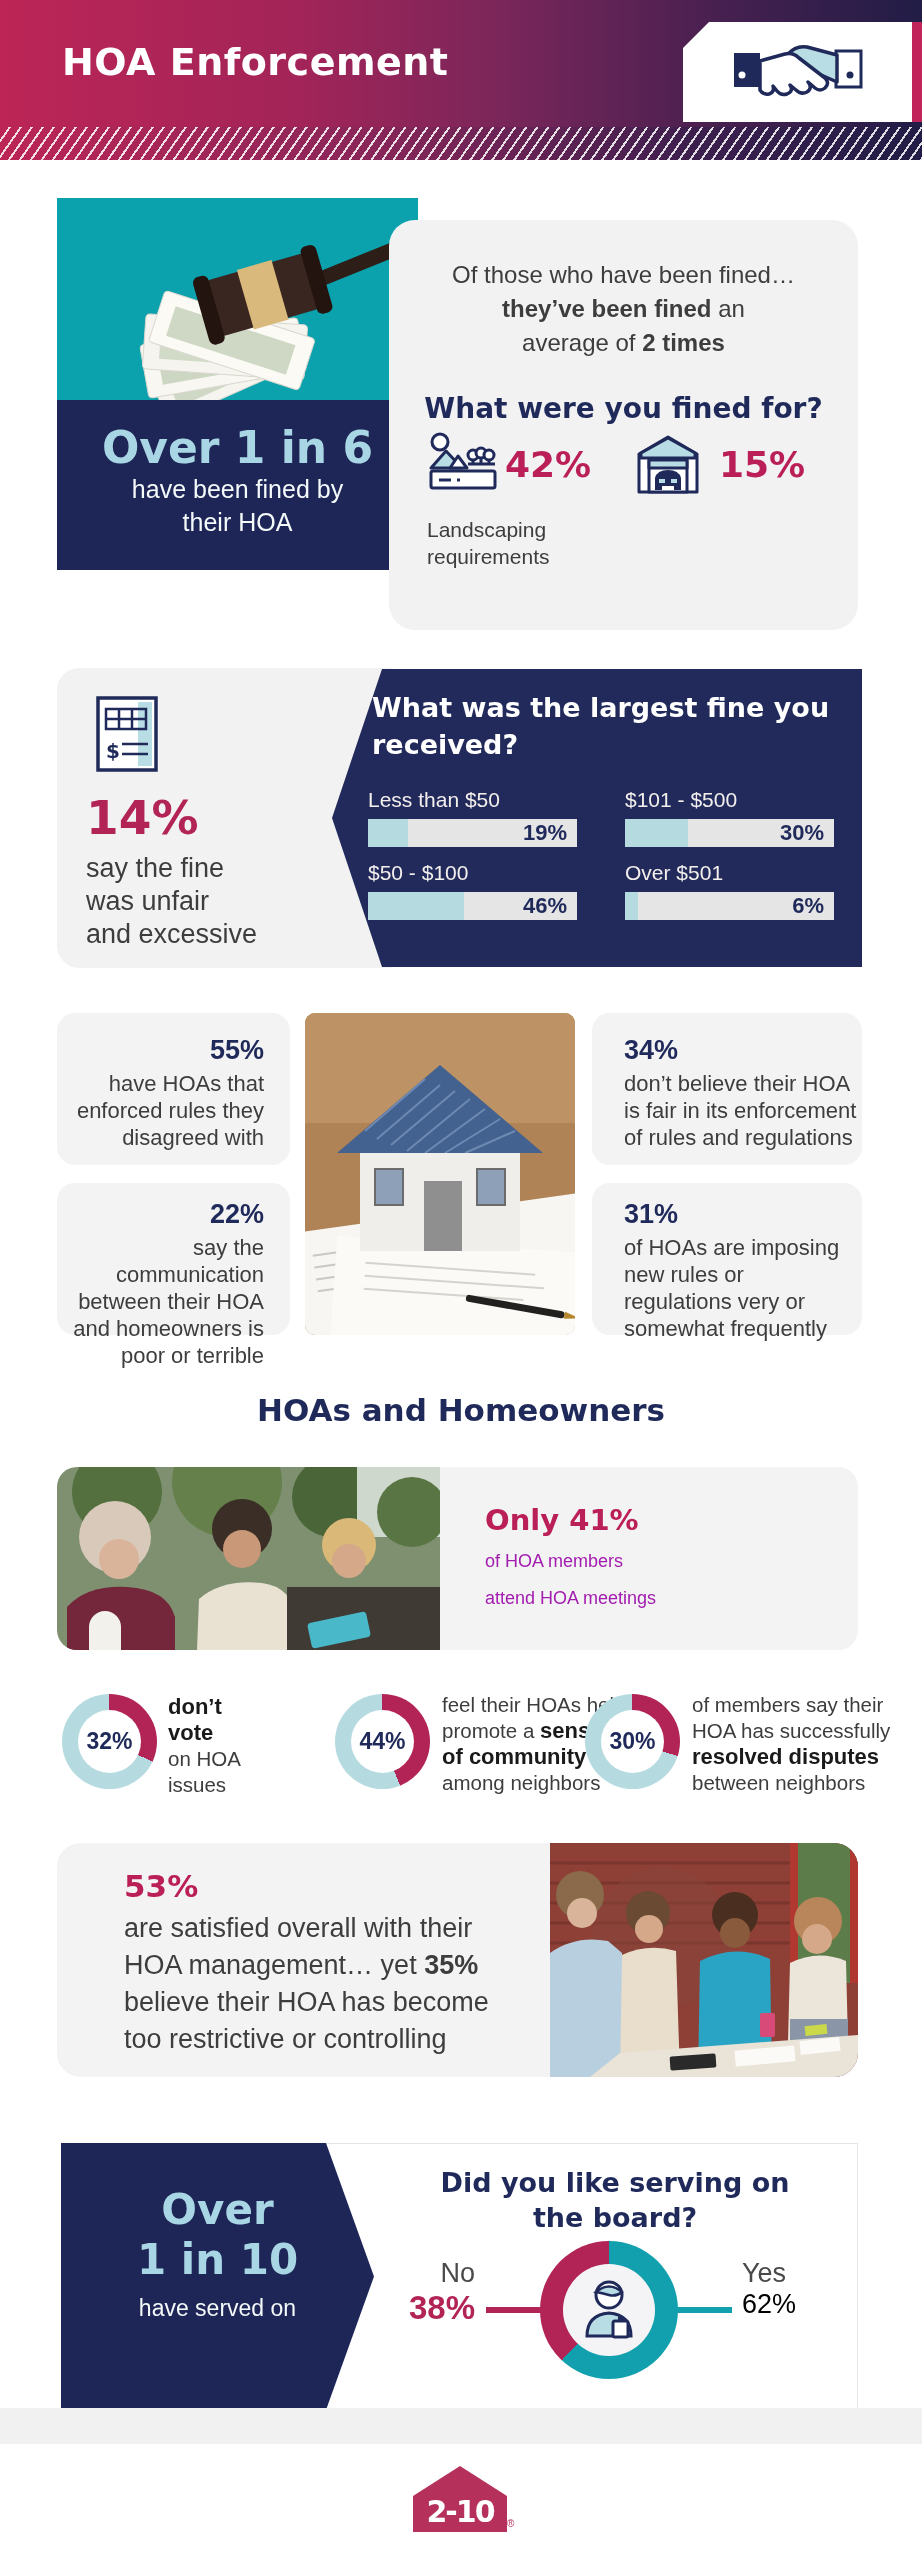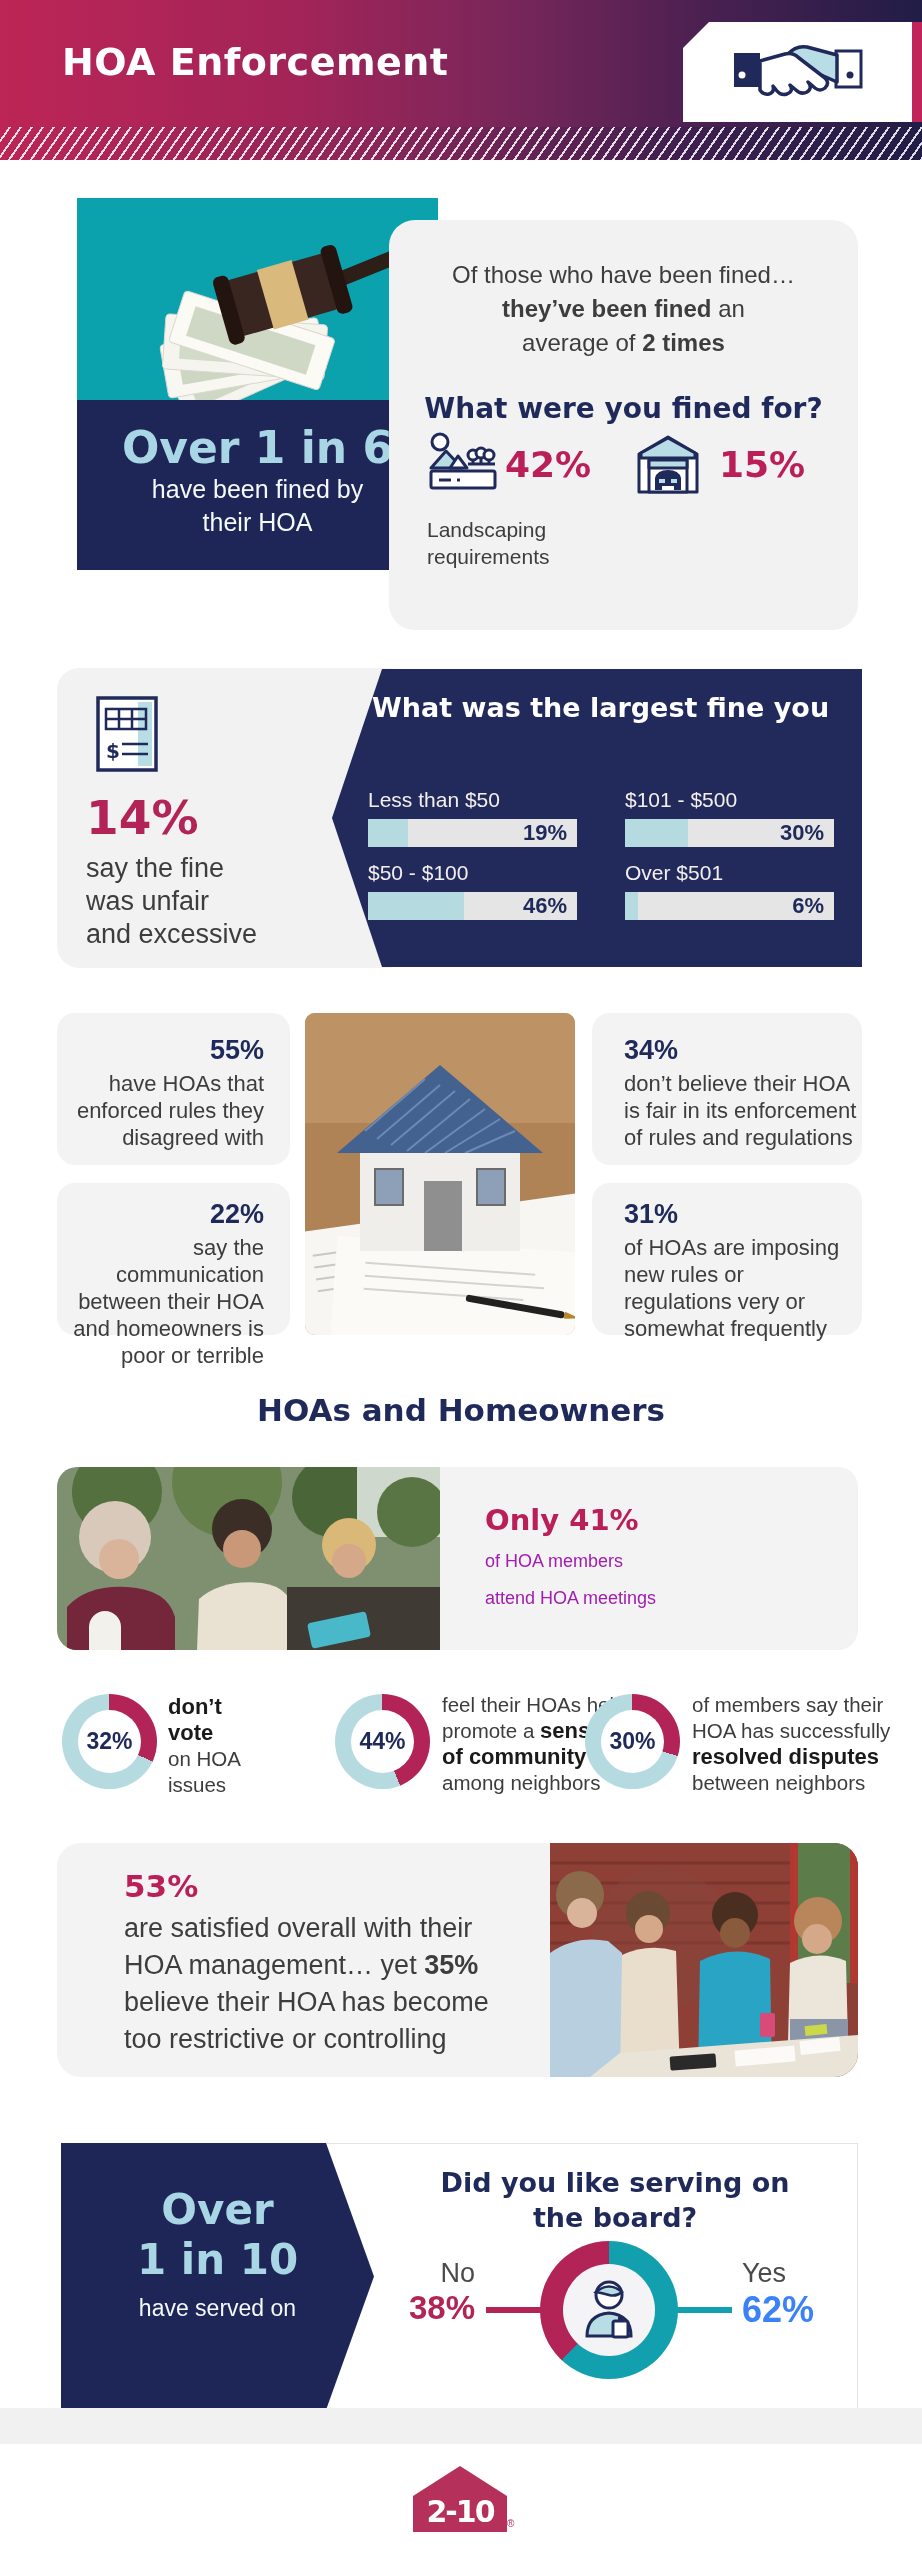--- a/index.html
+++ b/index.html
@@ -12,21 +12,21 @@
     background:linear-gradient(90deg,#bc2556 0%,#a32458 32%,#79265a 55%,#472050 78%,#211d46 100%);}
   .page-title{left:62px;top:40px;font-size:38px;font-weight:bold;color:#ffffff;
     font-family:"DejaVu Sans","Liberation Sans",sans-serif;letter-spacing:.5px;}
   .hs-box{left:683px;top:22px;width:229px;height:100px;background:#ffffff;
     clip-path:polygon(26px 0,100% 0,100% 100%,0 100%,0 26px);display:flex;align-items:center;justify-content:center;}
   .hs-strip{left:912px;top:22px;width:10px;height:100px;background:#c0245a;}
   .stripe-band{left:0;top:127px;width:922px;height:33px;
     background:repeating-linear-gradient(-55deg,rgba(255,255,255,.85) 0 2px,rgba(255,255,255,0) 2px 9px),
     linear-gradient(90deg,#bc2556 0%,#8a2659 40%,#3d1f4e 75%,#211d46 100%);}
   
-  .fined-card{left:57px;top:198px;width:361px;height:420px;margin-left:20px;}
+  .fined-card{left:57px;top:198px;width:361px;height:420px;}
   .fined-photo{left:0;top:0;width:361px;height:202px;background:#0ba2ad;overflow:hidden;}
   .alert-badge{left:127px;top:225px;width:46px;height:46px;border-radius:50%;background:#a62a52;
     color:#fff;font-size:30px;font-weight:bold;text-align:center;line-height:46px;}
   .fined-navy{left:0;top:202px;width:361px;height:170px;background:#1e2657;text-align:center;}
   .stat-big{font-size:44px;font-weight:bold;color:#a9d6e4;margin-top:22px;
     font-family:"DejaVu Sans","Liberation Sans",sans-serif;}
   .stat-cap{font-size:25px;color:#f4f9fa;line-height:33px;}
   .note-card{left:389px;top:220px;width:469px;height:410px;background:#f2f2f3;border-radius:26px;}
   .note-text{left:0;top:38px;width:469px;text-align:center;font-size:24px;line-height:34px;color:#3d3d3d;}
   .fined-q{left:0;top:172px;width:469px;text-align:center;font-size:28px;font-weight:bold;color:#1f2a5a;
@@ -85,21 +85,21 @@
   .board-cap{font-size:23px;color:#f4f9fa;line-height:31px;}
   .board-q{left:400px;top:2165px;width:430px;text-align:center;font-size:27px;font-weight:bold;color:#1f2a5a;line-height:35px;
     font-family:"DejaVu Sans","Liberation Sans",sans-serif;}
   .big-donut{left:540px;top:2241px;width:138px;height:138px;border-radius:50%;}
   .big-hole{left:563px;top:2264px;width:92px;height:92px;border-radius:50%;background:#f4f4f6;
     display:flex;align-items:center;justify-content:center;}
   .ans-no{left:375px;top:2258px;width:100px;text-align:right;}
   .ans-yes{left:742px;top:2258px;width:110px;text-align:left;}
   .ans-word{font-size:27px;color:#4a4a4a;}
   .ans-pct-no{font-size:33px;font-weight:bold;color:#b32456;}
-  .ans-pct-yes{font-size:36px;font-weight:bold;color:#3b82f6;}
+  .ans-pct-yes{font-size:27px;font-weight:normal;color:#000000;}
   .conn{height:6px;top:2307px;}
   
   .footer-strip{left:0;top:2408px;width:922px;height:36px;background:#f1f1f2;}
   .logo-reg{left:507px;top:2518px;font-size:10px;color:#b5315c;}
   .r-align{text-align:right;}
 </style>
 </head>
 <body>
 
 <div id="page">
@@ -229,20 +229,21 @@
   </div>
   <div class="abs unfair-pct">14%</div>
   <div class="abs unfair-lines">
     <div>say the fine</div>
     <div>was unfair</div>
     <div>and excessive</div>
   </div>
   <div class="abs fine-chart">
     <div class="abs fine-q">
       <div>What was the largest fine you</div>
+      <div>received?</div>
     </div>
     <div class="abs bar-label bg1l">Less than $50</div>
     <div class="abs bar-track bg1b">
       <div class="bar-fill" style="width: 19%;"></div>
       <span class="bar-pct">19%</span>
     </div>
     <div class="abs bar-label bg2l">$101 - $500</div>
     <div class="abs bar-track bg2b">
       <div class="bar-fill" style="width: 30%;"></div>
       <span class="bar-pct">30%</span>

